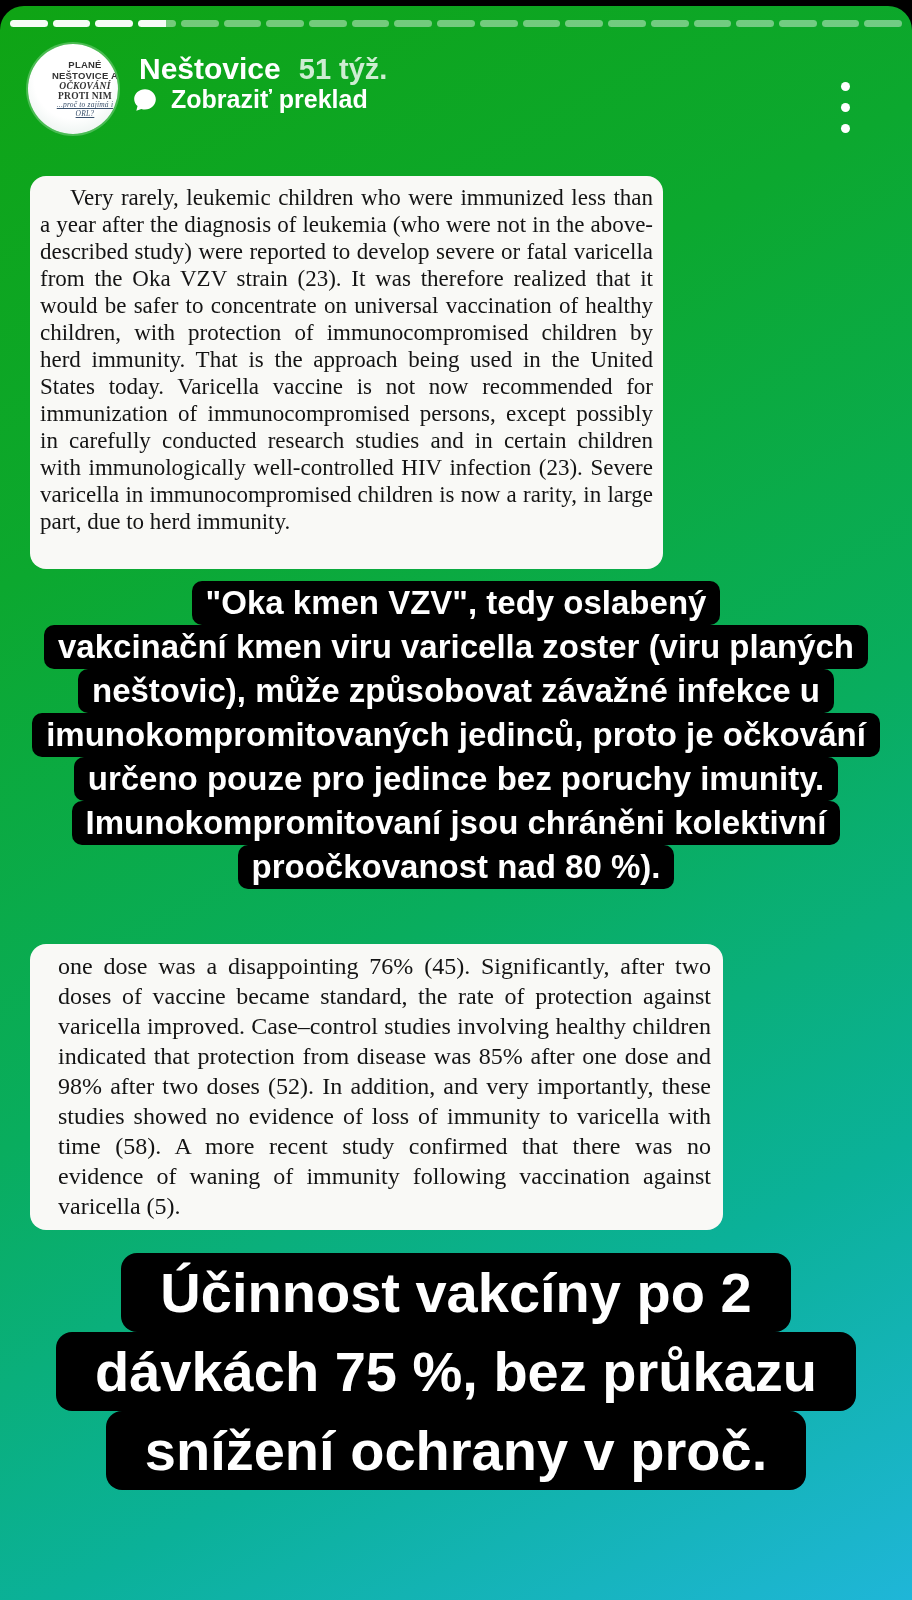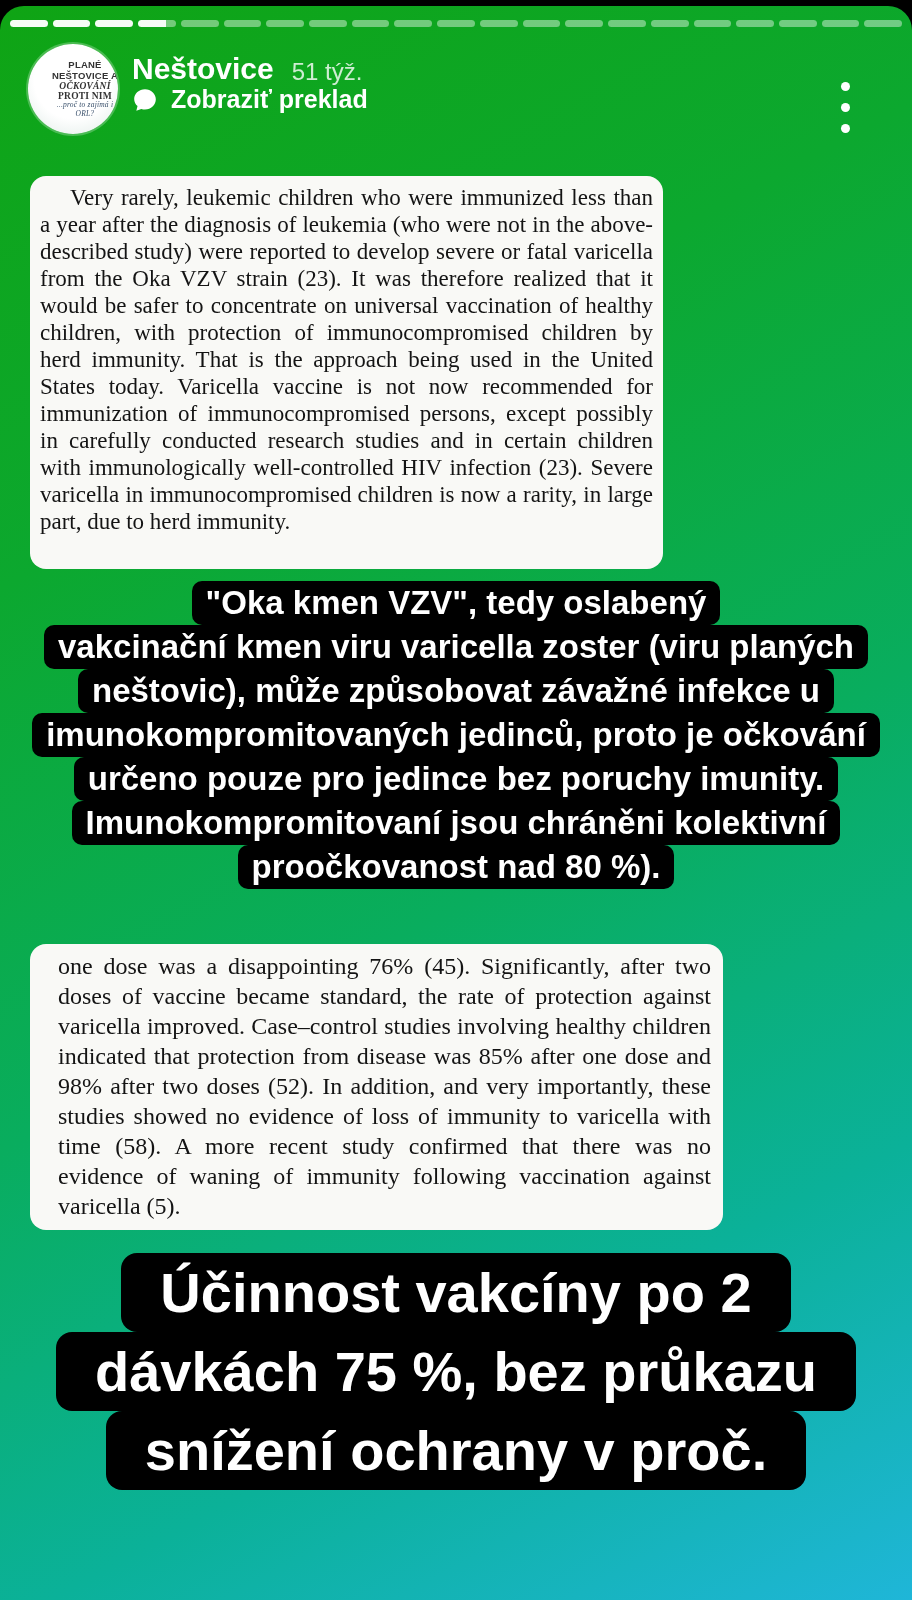--- a/index.html
+++ b/index.html
@@ -33,27 +33,27 @@
     background:radial-gradient(circle at 50% 40%, #ffffff 55%, #e9f1ee 85%, #d9e6e4 100%);
     display:flex;align-items:center;justify-content:flex-end;
     overflow:hidden;
     box-shadow:0 0 0 2px rgba(255,255,255,0.25);
   }
   .avatar-text{text-align:center;line-height:1.08;color:#333;}
   .avatar-text div{font-size:9.5px;font-weight:700;letter-spacing:0.2px;}
   .avatar-text div:nth-child(3){font-style:italic;font-family:"Liberation Serif",serif;font-weight:700;}
   .avatar-text div:nth-child(4){font-family:"Liberation Serif",serif;}
   .avatar-text div:nth-child(5),
-  .avatar-text div:nth-child(6){font-size:7.5px;font-style:italic;color:#39506b;font-weight:400;font-family:"Liberation Serif",serif;}
+  .avatar-text div:nth-child(6){font-size:7.5px;font-style:italic;color:#39506b;font-weight:400;font-family:"Liberation Serif",serif;text-decoration:underline;}
   .header-row{
-    position:absolute;left:132px;top:46px;
-    display:flex;align-items:flex-end;gap:18px;color:#fff;
+    position:absolute;left:139px;top:46px;
+    display:flex;align-items:center;gap:18px;color:#fff;
   }
   .username{font-size:30px;font-weight:700;}
-  .timestamp{font-size:24px;color:rgba(255,255,255,0.8);}
+  .timestamp{font-size:29px;color:rgba(255,255,255,0.8);font-weight:bold;}
   .translate-row{
     position:absolute;left:132px;top:79px;
     display:flex;align-items:center;gap:13px;color:#fff;
   }
   .translate-label{font-size:25px;font-weight:700;}
   .bubble-icon{width:26px;height:26px;display:block;}
   .kebab{
     position:absolute;right:62px;top:76px;width:10px;
     display:flex;flex-direction:column;gap:12px;align-items:center;
   }

